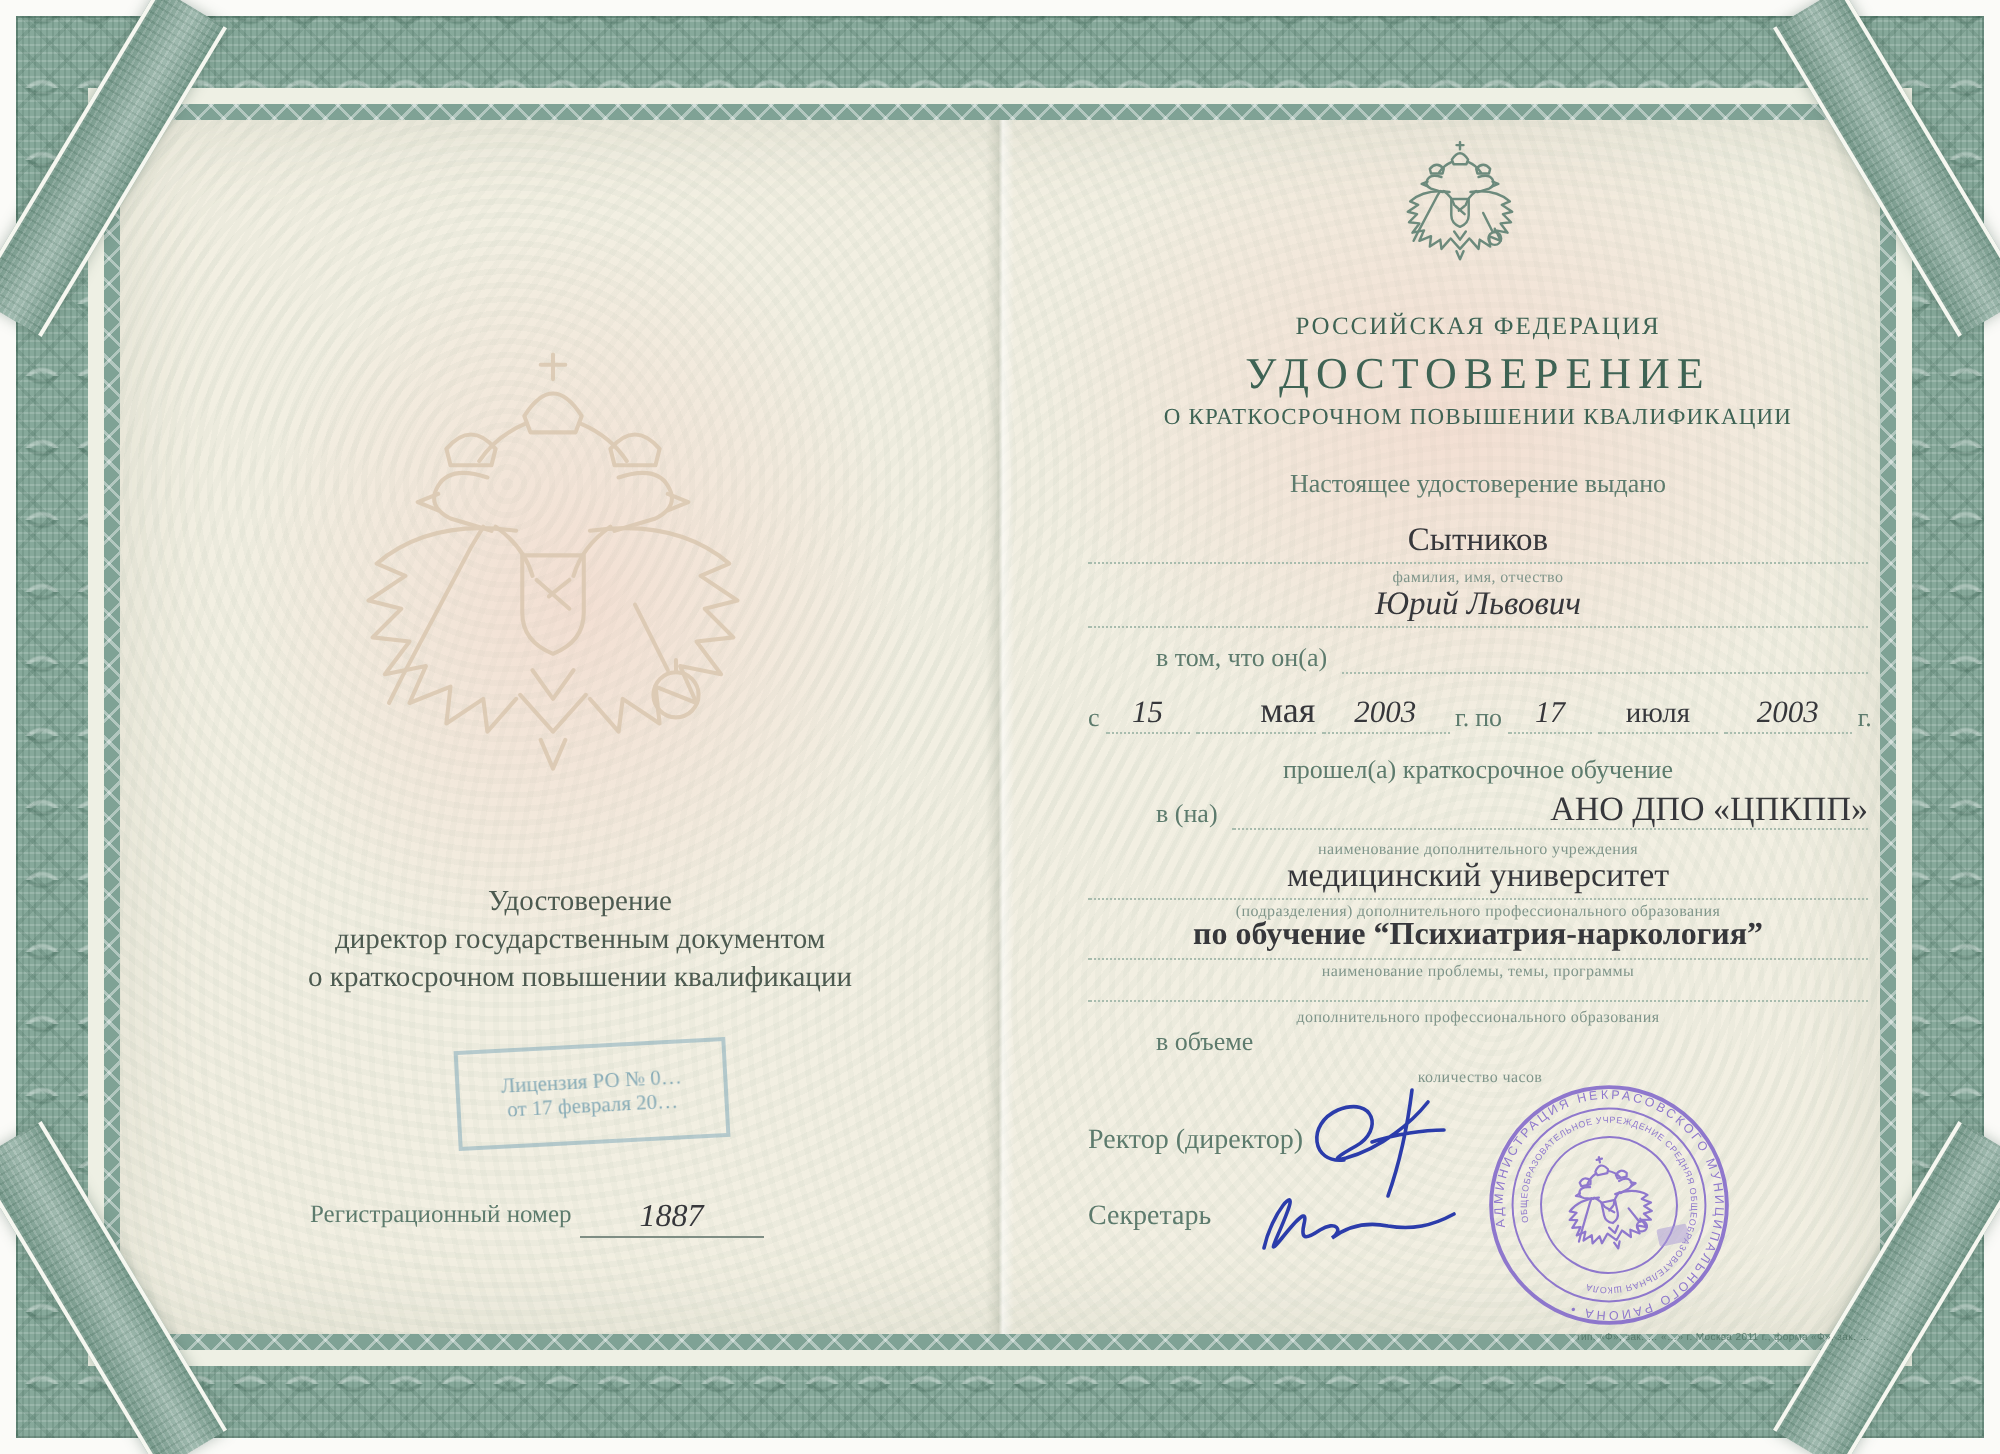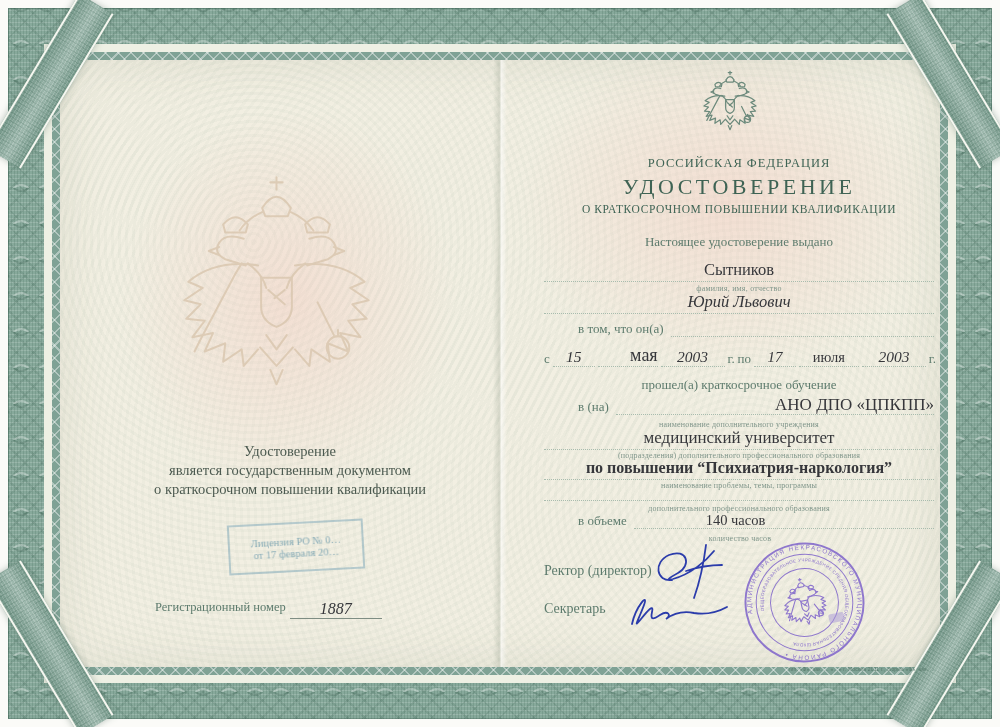--- a/index.html
+++ b/index.html
@@ -123,21 +123,21 @@
 
   <div class="interior">
     <div class="crease"></div>
 
     <svg class="abs watermark" style="left:114px;top:105px" width="205" height="250" viewBox="0 0 100 112">
       <use href="#eagle"></use>
     </svg>
 
     <div class="abs" style="left:40px;top:382px;width:380px;text-align:center;font-size:14.5px;line-height:19px;color:#4c5a50">
       <div>Удостоверение</div>
-      <div>является государственным документом</div>
+      <div>директор государственным документом</div>
       <div>о краткосрочном повышении квалификации</div>
     </div>
 
     <div class="abs lic-stamp">
       <div>Лицензия РО № 0…</div>
       <div>от 17 февраля 20…</div>
     </div>
 
     <div class="abs" style="left:95px;top:540px;display:flex;align-items:flex-start">
       <span class="lblc" style="font-size:12.5px;padding-right:4px">Регистрационный номер</span>
@@ -181,29 +181,28 @@
 
     <div class="abs fieldrow" style="left:484px;top:336px;width:390px">
       <span class="lbl">в (на)</span>
       <span class="fr-line val" style="font-size:17px">АНО ДПО «ЦПКПП»</span>
     </div>
     <div class="abs block cap" style="top:360px">наименование дополнительного учреждения</div>
 
     <div class="abs block dot val" style="top:368px;font-size:17px;height:21px">медицинский университет</div>
     <div class="abs block cap" style="top:391px">(подразделения) дополнительного профессионального образования</div>
 
-    <div class="abs block dot val" style="top:399px;font-size:16px;height:20px;font-weight:bold">по повышении “Психиатрия-наркология”</div>
+    <div class="abs block dot val" style="top:399px;font-size:16px;height:20px;font-weight:bold">по обучение “Психиатрия-наркология”</div>
     <div class="abs block cap" style="top:421px">наименование проблемы, темы, программы</div>
 
     <div class="abs dot" style="left:484px;top:432px;width:390px;height:8px"></div>
     <div class="abs block cap" style="top:444px">дополнительного профессионального образования</div>
 
     <div class="abs fieldrow" style="left:484px;top:453px;width:390px">
       <span class="lbl">в объеме</span>
-      <span class="fr-line val" style="font-size:14.5px;text-align:left;padding-left:72px">140 часов</span>
     </div>
     <div class="abs cap" style="left:560px;top:474px;width:240px">количество часов</div>
 
     <div class="abs lblc" style="left:484px;top:503px;font-size:14px">Ректор (директор)</div>
     <div class="abs lblc" style="left:484px;top:541px;font-size:14px">Секретарь</div>
 
     <svg class="abs sig" style="left:582px;top:480px" width="105" height="65" viewBox="0 0 105 65">
       <path d="M30 40 C14 42 11 22 27 15 C45 8 50 25 36 33 C27 38 23 41 31 39 C49 34 64 21 72 11 M64 5 C62 21 58 41 52 58 M44 31 C56 27 70 25 80 25"></path>
     </svg>
     <svg class="abs sig" style="left:552px;top:524px" width="135" height="52" viewBox="0 0 135 52">

